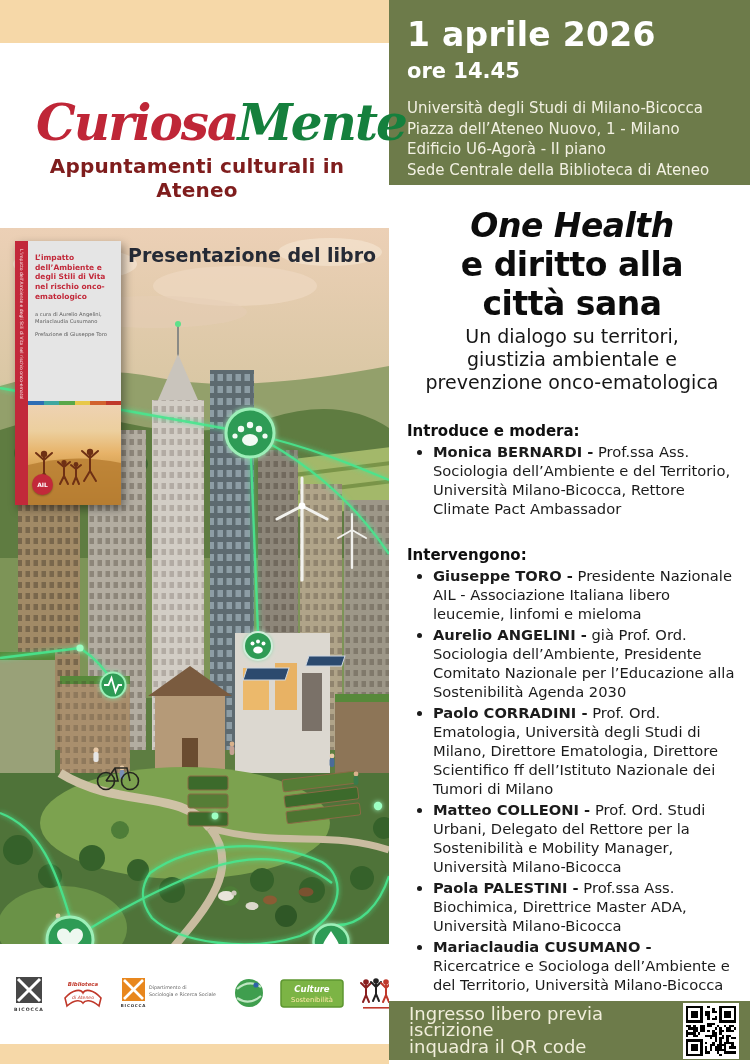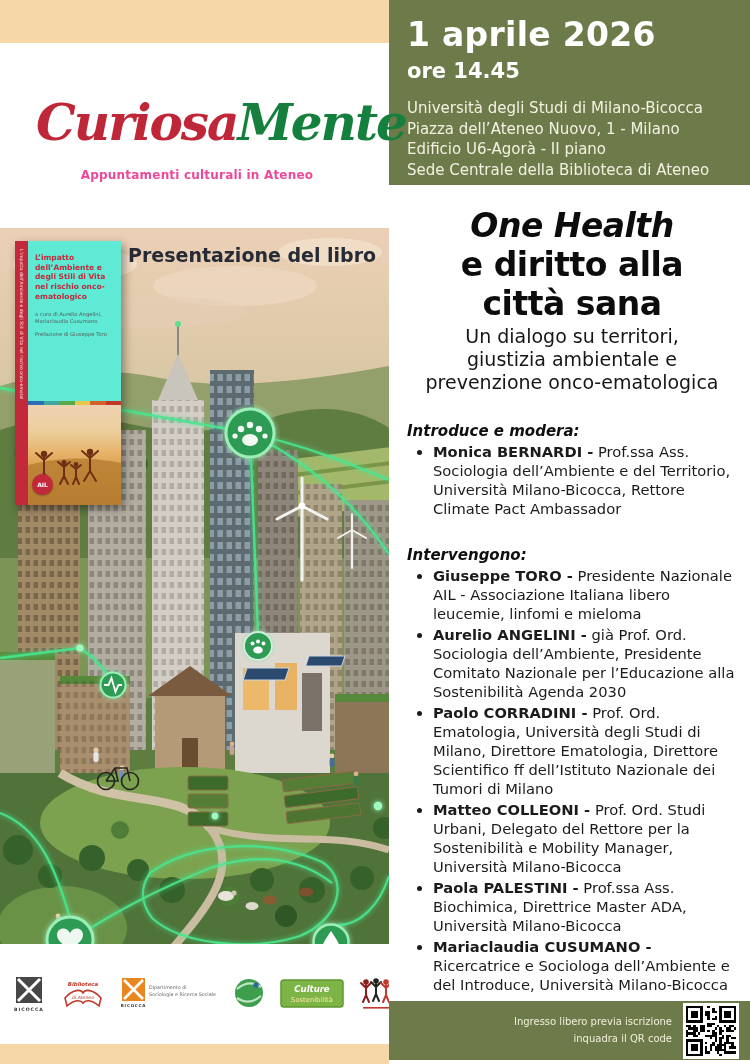--- a/index.html
+++ b/index.html
@@ -7,27 +7,27 @@
     font-family:"DejaVu Sans","Liberation Sans",sans-serif;overflow:hidden;margin:0 auto;}
   
   .left-col{width:389px;display:flex;flex-direction:column;gap:28px;}
   .bar-peach-top{height:48px;background:#f6d8a8;}
   .brand-area{height:144px;background:#fff;position:relative;}
   .brand-block{position:absolute;left:36px;top:26px;width:322px;text-align:center;}
   .brand-script{font-family:"DejaVu Serif","Liberation Serif",serif;font-style:italic;
     font-weight:bold;font-size:50px;line-height:1.05;letter-spacing:-2px;white-space:nowrap;}
   .brand-curiosa{color:#bf2637;}
   .brand-mente{color:#15803d;}
-  .brand-tagline{font-size:12px;font-weight:bold;color:#ec4899;margin-top:19px;letter-spacing:.2px;}
+  .brand-tagline{font-size:20px;font-weight:bold;color:#7f1d1d;margin-top:5px;letter-spacing:.2px;}
   
   .photo{height:800px;position:relative;overflow:hidden;background:#7d9457;}
   .photo svg.scene{position:absolute;left:0;top:0;}
   .photo-label{position:absolute;left:128px;top:16px;font-size:19px;font-weight:bold;color:#252a35;}
   
-  .book{position:absolute;left:15px;top:13px;width:106px;height:264px;background:#5eead4;
+  .book{position:absolute;left:15px;top:13px;width:106px;height:264px;background:#e5e5e5;
     box-shadow:3px 4px 9px rgba(0,0,0,.4);display:flex;}
   .book-spine{width:13px;background:#c2293a;display:flex;justify-content:center;overflow:hidden;}
   .spine-text{writing-mode:vertical-rl;font-size:4.5px;color:rgba(255,255,255,.9);
     padding-top:8px;max-height:150px;overflow:hidden;white-space:nowrap;}
   .book-main{flex:1;display:flex;flex-direction:column;}
   .book-text{padding:12px 7px 0;}
   .book-title{color:#c2293a;font-weight:bold;font-size:7.5px;line-height:1.3;}
   .book-authors{margin-top:9px;font-size:5.2px;color:#5a5a5a;line-height:1.35;}
   .book-preface{margin-top:6px;font-size:5.2px;color:#5a5a5a;}
   .book-stripe{display:flex;height:4px;margin-top:auto;}
@@ -47,28 +47,28 @@
   .right-col{width:361px;display:flex;flex-direction:column;background:#fff;}
   .evt-header{height:192px;background:#6d7b4a;color:#fff;box-sizing:border-box;
     padding:15px 14px 0 18px;}
   .evt-date{font-size:33px;font-weight:bold;letter-spacing:.3px;}
   .evt-time{font-size:21px;font-weight:bold;margin-top:5px;}
   .evt-address{margin-top:15px;font-size:15px;line-height:20.5px;color:#f3f1e3;}
   .content{flex:1;box-sizing:border-box;padding:21px 13px 0 18px;}
   .title{text-align:center;font-weight:bold;font-size:33px;line-height:39px;color:#0c0c0c;letter-spacing:-.5px;}
   .title-italic{font-style:italic;}
   .subtitle{text-align:center;font-size:19px;line-height:23px;margin-top:2px;color:#161616;}
-  .sec-heading{font-size:15px;font-weight:bold;color:#0f0f0f;margin-top:28px;font-style:italic;}
+  .sec-heading{font-size:15px;font-weight:bold;color:#0f0f0f;margin-top:28px;}
   ul.plist{margin:2px 0 0;padding-left:26px;list-style:disc outside;}
   ul.plist li{font-size:14.7px;line-height:19px;margin-top:2px;color:#1b1b1b;}
   .nm{font-weight:bold;}
   .evt-footer{height:72px;box-sizing:border-box;background:#fff;padding:7px 0 4px;}
   .evt-footer-inner{height:100%;background:#6d7b4a;display:flex;align-items:center;
     box-sizing:border-box;padding:0 11px 0 20px;}
-  .note{flex:1;text-align:right;color:#f1eedb;font-size:10px;line-height:16.5px;margin-right:11px;}
+  .note{flex:1;text-align:left;color:#f1eedb;font-size:18px;line-height:16.5px;margin-right:11px;}
   .qr{width:56px;height:56px;background:#fff;display:flex;align-items:center;justify-content:center;}
   .qr svg{display:block;}
 </style>
 </head>
 <body>
 
 <div class="poster">
 
   <div class="left-col">
     <div class="bar-peach-top"></div>
@@ -485,21 +485,21 @@
         <li>
           <span class="nm">Matteo COLLEONI -</span>
           <span>Prof. Ord. Studi Urbani, Delegato del Rettore per la Sostenibilità e Mobility Manager, Università Milano-Bicocca</span>
         </li>
         <li>
           <span class="nm">Paola PALESTINI -</span>
           <span>Prof.ssa Ass. Biochimica, Direttrice Master ADA, Università Milano-Bicocca</span>
         </li>
         <li>
           <span class="nm">Mariaclaudia CUSUMANO -</span>
-          <span>Ricercatrice e Sociologa dell’Ambiente e del Introduce, Università Milano-Bicocca</span>
+          <span>Ricercatrice e Sociologa dell’Ambiente e del Territorio, Università Milano-Bicocca</span>
         </li>
       </ul>
     </div>
 
     <div class="evt-footer">
       <div class="evt-footer-inner">
         <div class="note">
           <div>Ingresso libero previa iscrizione</div>
           <div>inquadra il QR code</div>
         </div>

